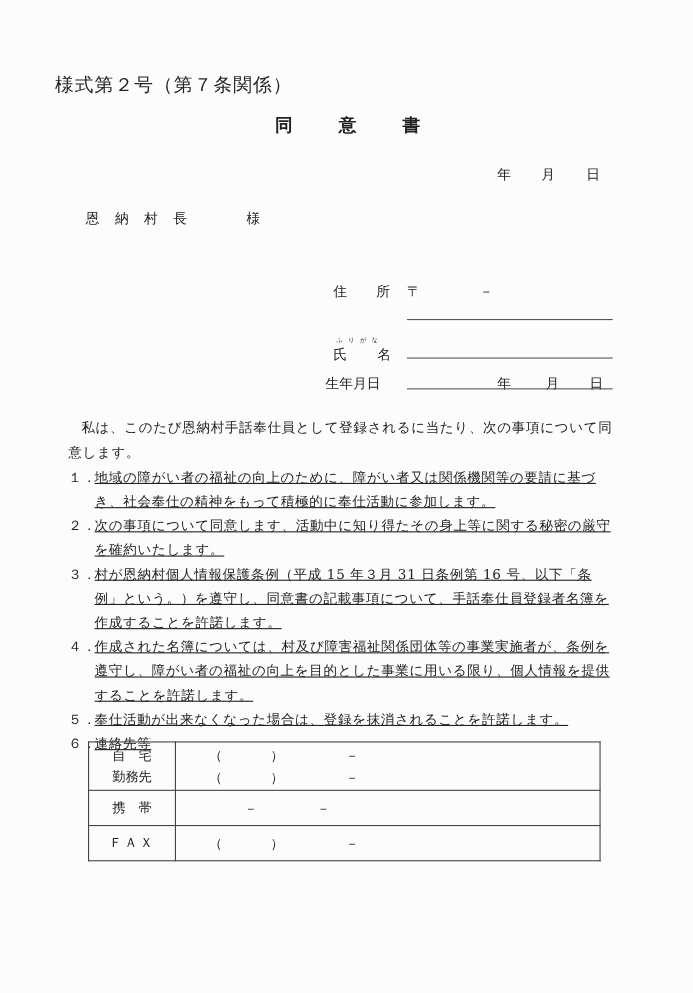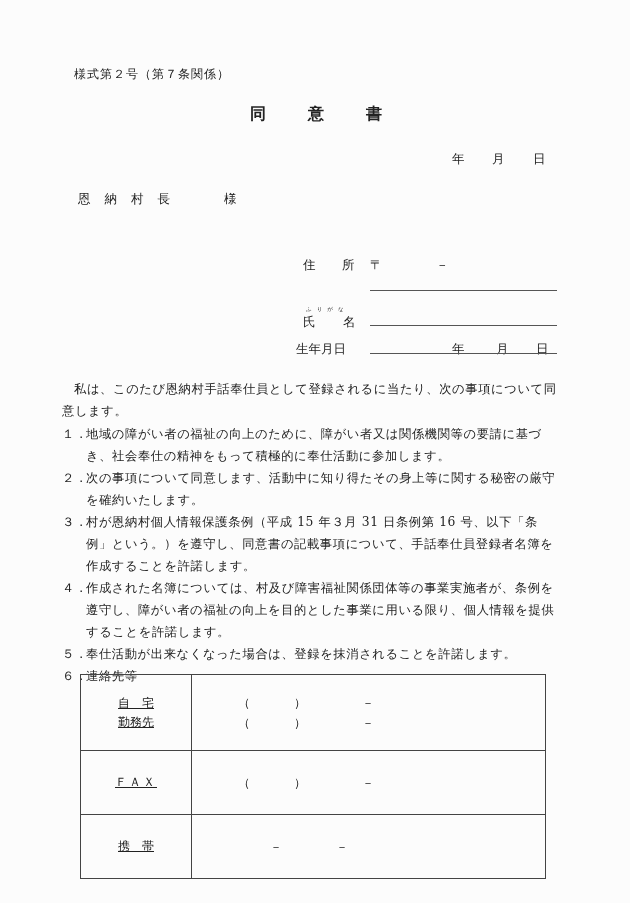--- a/index.html
+++ b/index.html
@@ -1,38 +1,38 @@
 <!DOCTYPE html>
 <html><head>
   <meta charset="utf-8">
   <style>
     html, body { margin:0; padding:0; }
     body {
       width:630px; height:903px; background:#fcfcfc; position:relative; overflow:hidden;
       font-family: "DejaVu Serif", "Liberation Serif", serif; color:#222; font-size:12.5px;
     }
     .abs { position:absolute; white-space:nowrap; }
-    .form-no { left:74px; top:66px; font-size:12px; letter-spacing:1px; }
+    .form-no { left:50px; top:66px; font-size:17px; letter-spacing:1px; }
     .title { left:250px; top:104px; font-size:16px;font-weight:bold; }
     .title span { display:inline-block; margin-right:42px; }
     .date { top:151px; font-size:12.5px; }
     .addressee { top:191px;font-family:Liberation Serif, serif; }
     .addressee .name span { display:inline-block; margin-right:14px; }
     .line { position:absolute; height:1px; background:#555; }
     .label { font-size:12.5px; }
     .ruby { font-size:5.5px; letter-spacing:5px; }
     .para { left:62px; width:500px; white-space:normal; line-height:22px; font-size:12.3px; letter-spacing:0.6px; }
     .para .indent { text-indent:12px;font-family:Liberation Mono, monospace; }
     ol.items { list-style:none; margin:0; padding:0; }
-    ol.items li { padding-left:24px; text-indent:-24px; }
+    ol.items li { padding-left:24px; text-indent:-24px;text-decoration:underline; }
     ol.items li .num { display:inline-block; width:24px; text-indent:0; }
     table.contact {
       position:absolute; left:80px; top:674px; width:466px; border-collapse:collapse; font-size:12px;
     }
-    table.contact td { border:1px solid #444; padding:16px;text-decoration:underline; }
+    table.contact td { border:1px solid #444; padding:0; }
     table.contact td.lab { width:78px; text-align:center; }
     .tall { height:43px; position:relative; }
     .mid { height:35px; position:relative; }
     .mid span, .tall span { position:absolute; }
   </style>
 </head>
 <body>
 
 <div class="abs form-no">様式第２号（第７条関係）</div>
 
@@ -92,32 +92,32 @@
         <span style="left:30px;top:4px">（</span>
         <span style="left:86px;top:4px">）</span>
         <span style="left:154px;top:4px">－</span>
         <span style="left:30px;top:24px">（</span>
         <span style="left:86px;top:24px">）</span>
         <span style="left:154px;top:24px">－</span>
       </div>
     </td>
   </tr>
   <tr>
+    <td class="lab" style="height:31px">携　帯</td>
+    <td>
+      <div class="mid" style="height:31px">
+        <span style="left:62px;top:8px">－</span>
+        <span style="left:128px;top:8px">－</span>
+      </div>
+    </td>
+  </tr>
+  <tr>
     <td class="lab" style="height:31px;letter-spacing:2px">ＦＡＸ</td>
     <td>
       <div class="mid" style="height:31px">
         <span style="left:30px;top:8px">（</span>
         <span style="left:86px;top:8px">）</span>
         <span style="left:154px;top:8px">－</span>
       </div>
     </td>
   </tr>
-  <tr>
-    <td class="lab" style="height:31px">携　帯</td>
-    <td>
-      <div class="mid" style="height:31px">
-        <span style="left:62px;top:8px">－</span>
-        <span style="left:128px;top:8px">－</span>
-      </div>
-    </td>
-  </tr>
 </tbody>
   </table>
 
 </body></html>

